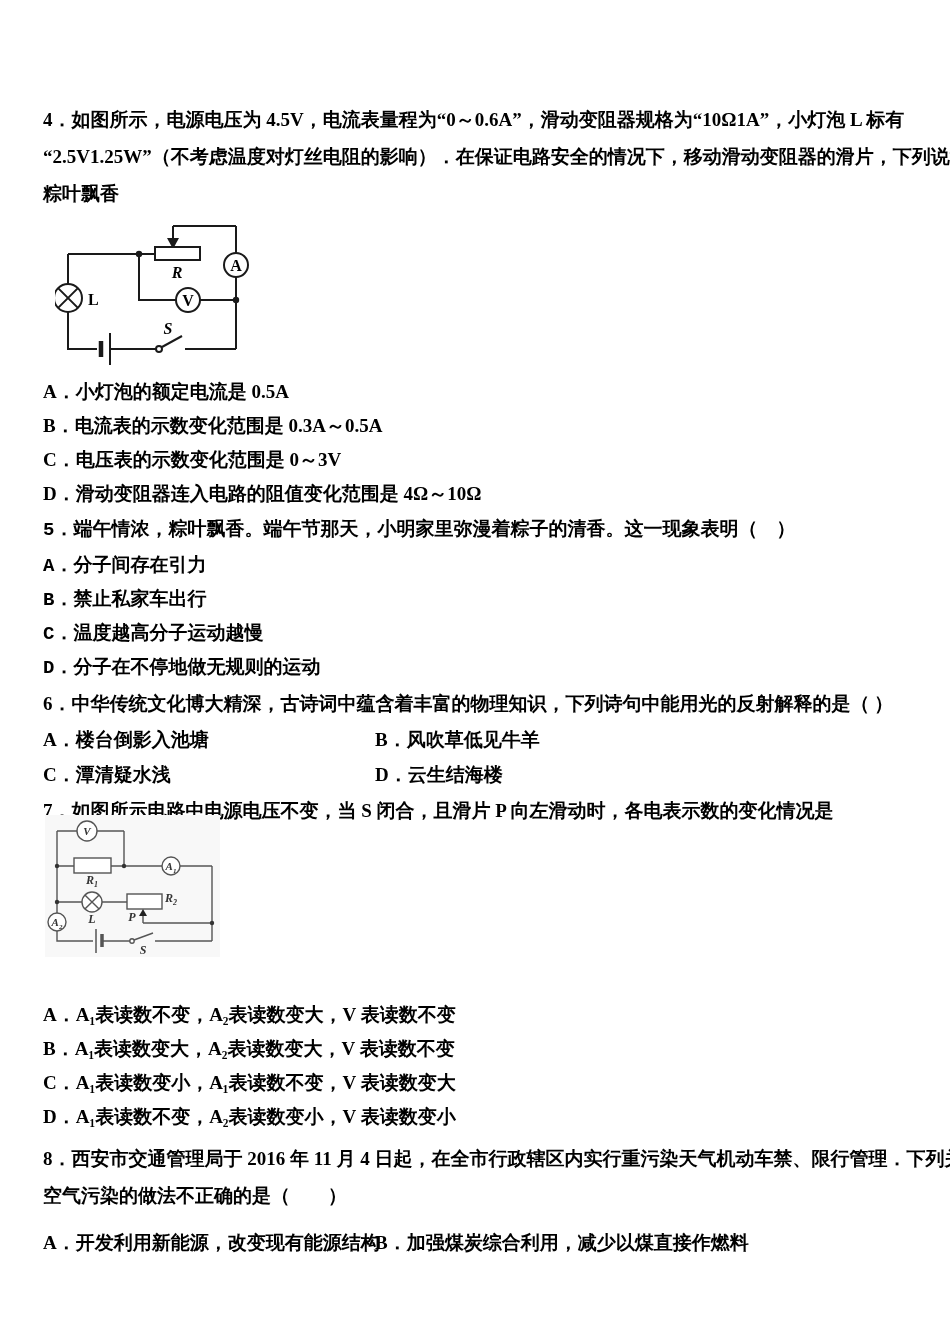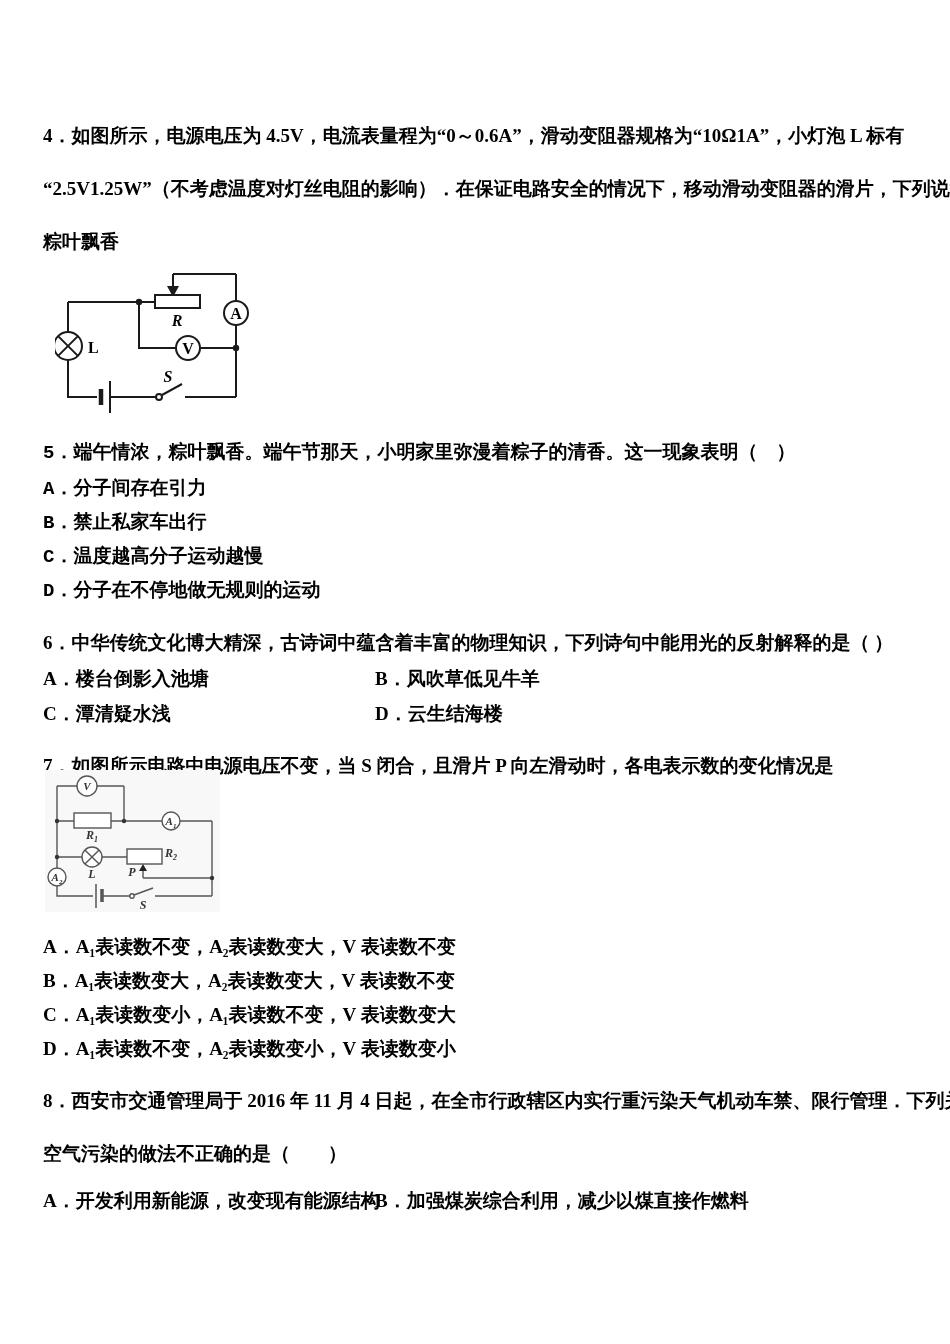--- a/index.html
+++ b/index.html
@@ -8,28 +8,28 @@
     position:relative;
     width:950px; height:1344px;
     background:#ffffff;
     color:#000;
     font-family:"Liberation Serif","DejaVu Serif",serif;
     font-weight:bold;
     font-size:19px;
     padding:101px 36px 0 43px;
     overflow:hidden;
   }
-  .stem-line{ line-height:37px; white-space:nowrap;margin-top:16px; }
+  .stem-line{ line-height:37px; white-space:nowrap; }
   .options-v .option{ line-height:34px; white-space:nowrap; }
   .opt-row{ line-height:35px; white-space:nowrap; }
   .opt-row .col1{ display:inline-block; width:332px; }
   .q5{ margin-top:1px;font-family:Liberation Mono, monospace; }
   .fig1{ margin:2px 0 4px 12px; }
   .fig2{ margin:-14px 0 0 2px; }
-  .q7 .options-v{ margin-top:13px; }
+  .q7 .options-v{ margin-top:36px; }
   .q8{ margin-top:6px; }
   .q8 .opt-row{ line-height:33px; }
   .q8 .opt-rows{ margin-top:12px; }
   svg text{ font-family:"Liberation Serif","DejaVu Serif",serif; }
   .c1-label{ font-size:16px; font-weight:bold; }
   .c1-label.it{ font-style:italic; }
   .c2-label{ font-size:12px; font-style:italic; font-weight:bold; fill:#333; }
   .c2-meter{ font-size:11px; font-style:italic; font-weight:bold; fill:#333; }
 </style>
 </head>
@@ -91,20 +91,26 @@
           <path d="M55,119 V151" stroke-width="2"></path>
         </g>
         <g>
           <circle cx="104" cy="135" r="3" fill="#ffffff"></circle>
           <path d="M107,133 L127,122"></path>
         </g>
         <text class="c1-label it" x="113" y="120" text-anchor="middle" fill="#000" stroke="none">S</text>
       </svg>
     </figure>
 
+    <div class="options-v">
+      <div class="option">A．小灯泡的额定电流是 0.5A</div>
+      <div class="option">B．电流表的示数变化范围是 0.3A～0.5A</div>
+      <div class="option">C．电压表的示数变化范围是 0～3V</div>
+      <div class="option">D．滑动变阻器连入电路的阻值变化范围是 4Ω～10Ω</div>
+    </div>
   </section>
 
   <section class="q5">
     <div class="stem-line">5．端午情浓，粽叶飘香。端午节那天，小明家里弥漫着粽子的清香。这一现象表明（　）</div>
     <div class="options-v">
       <div class="option">A．分子间存在引力</div>
       <div class="option">B．禁止私家车出行</div>
       <div class="option">C．温度越高分子运动越慢</div>
       <div class="option">D．分子在不停地做无规则的运动</div>
     </div>

